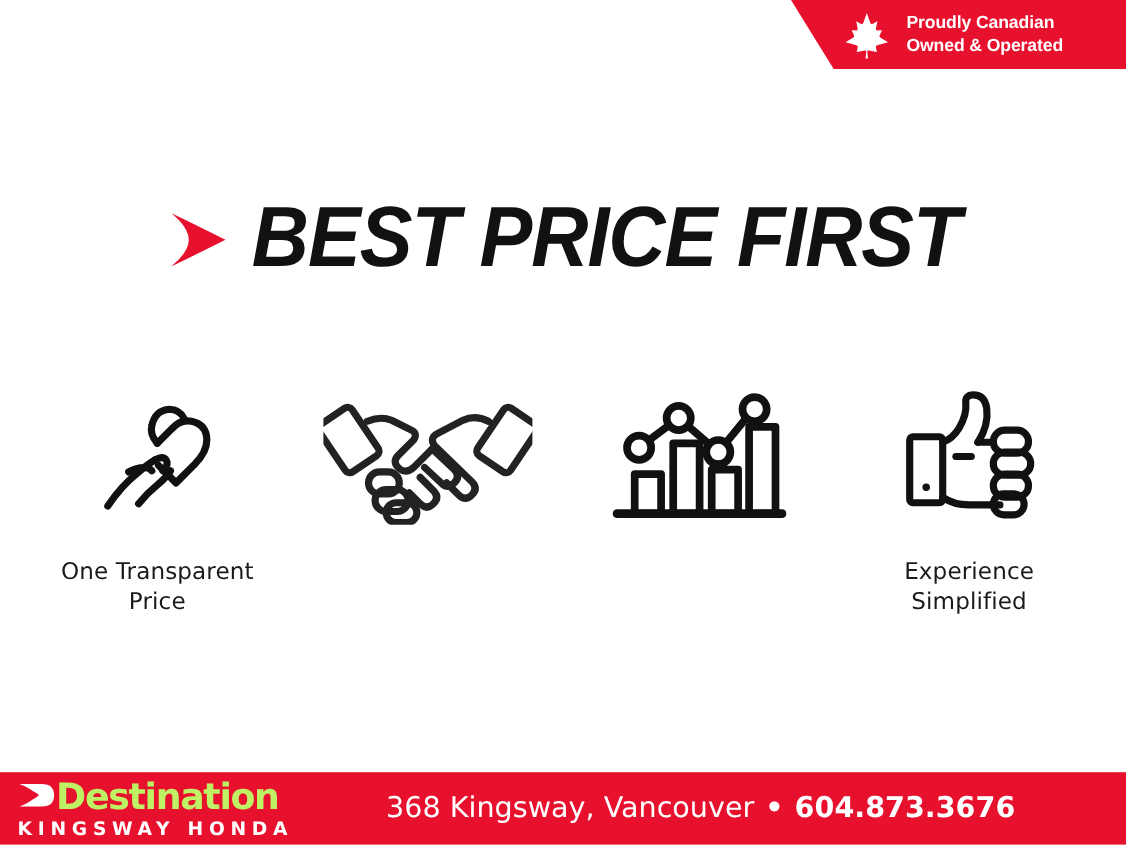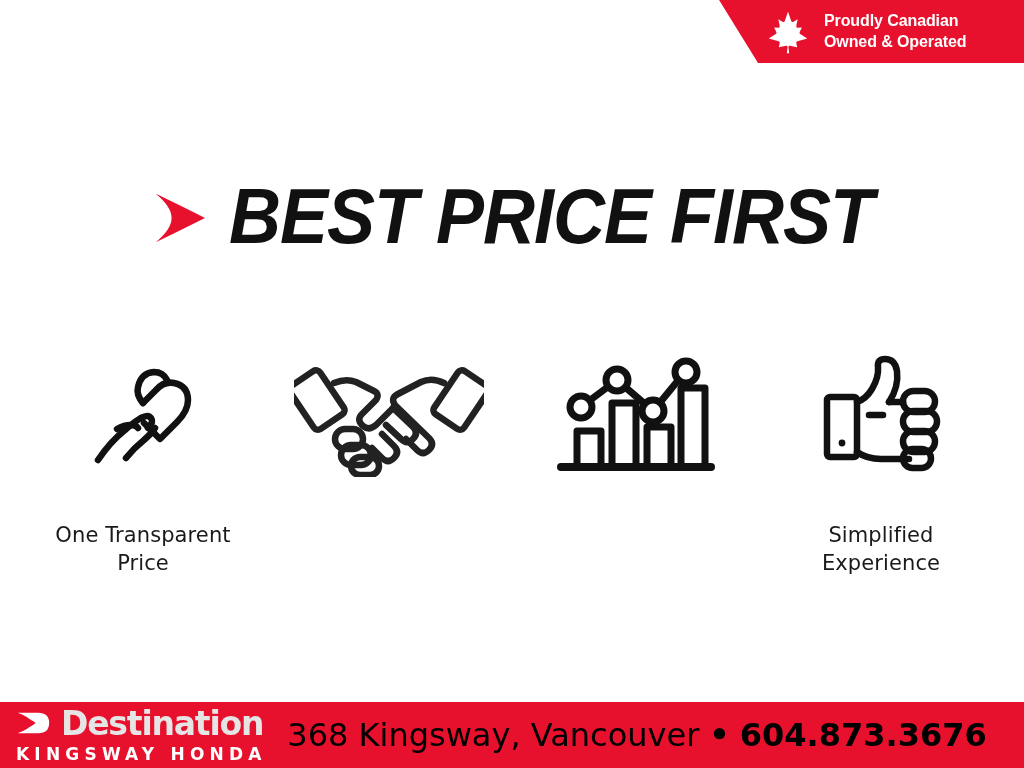--- a/index.html
+++ b/index.html
@@ -63,21 +63,21 @@
     padding:0 20px;
   }
   .feature {
     width:246px;
     display:flex;
     flex-direction:column;
     align-items:center;
   }
   .feature-icon { height:130px; display:flex; align-items:center; justify-content:center; }
   .feature-label {
-    margin-top:40px;
+    margin-top:24px;
     font-family:"DejaVu Sans", sans-serif;
     font-size:21px;
     line-height:1.32;
     color:#1a1a1a;
     text-align:center;
     letter-spacing:0.1px;
   }
 
   
   .footer {
@@ -91,45 +91,44 @@
   .logo-block {
     width:270px;
     padding-left:16px;
     display:flex;
     flex-direction:column;
     justify-content:center;
   }
   .logo-top { display:flex; align-items:center; }
   .logo-swoosh { width:34px; height:26px; flex:0 0 auto; margin-right:1px; }
   .logo-word {
-    color:#e5e5e5;
+    color:#bef264;
     font-size:33px;
     font-weight:bold;
     letter-spacing:-1.2px;
     line-height:1;
     font-family:"DejaVu Sans", sans-serif;
-    margin-left:10px;
   }
   .logo-sub {
     color:#ffffff;
     font-size:17px;
     font-weight:bold;
     letter-spacing:5.2px;
     margin-top:4px;
     margin-left:0;
     font-family:"DejaVu Sans", sans-serif;
   }
   .footer-contact {
     flex:1;
     display:flex;
     align-items:center;
     justify-content:center;
-    color:#000000;
-    font-family:"DejaVu Sans", sans-serif;
-    font-size:32px;
+    color:#ffffff;
+    font-family:"DejaVu Sans", sans-serif;
+    font-size:26px;
     letter-spacing:0px;
     white-space:nowrap;
     padding-right:20px;
   }
   .footer-address { font-weight:normal; }
   .footer-dot { margin:0 10px; font-weight:bold; }
   .footer-phone { font-weight:bold; }
 </style>
 </head>
 <body>
@@ -220,22 +219,22 @@
           <path d="M72 49 L86 49"></path>
           <path d="M52 62 Q60 62 66 62"></path>
           <rect x="86" y="38" width="32" height="21" rx="10.5"></rect>
           <rect x="86" y="58" width="34" height="21" rx="10.5"></rect>
           <rect x="86" y="78" width="32" height="21" rx="10.5"></rect>
           <rect x="86" y="96" width="28" height="19" rx="9.5"></rect>
         </g>
       </svg>
     </div>
     <div class="feature-label">
+      <div>Experience</div>
       <div>Simplified</div>
-      <div>Experience</div>
     </div>
   </div>
 
 </div>
 
 <div class="footer">
   <div class="logo-block">
     <div class="logo-top">
       <svg class="logo-swoosh" viewBox="0 0 40 30">
         <path fill="#ffffff" d="M2 3 L26 3 Q39 3 39 15 Q39 27 26 27 L2 27 Q16 22 20 15 Q16 8 2 3 Z"></path>

